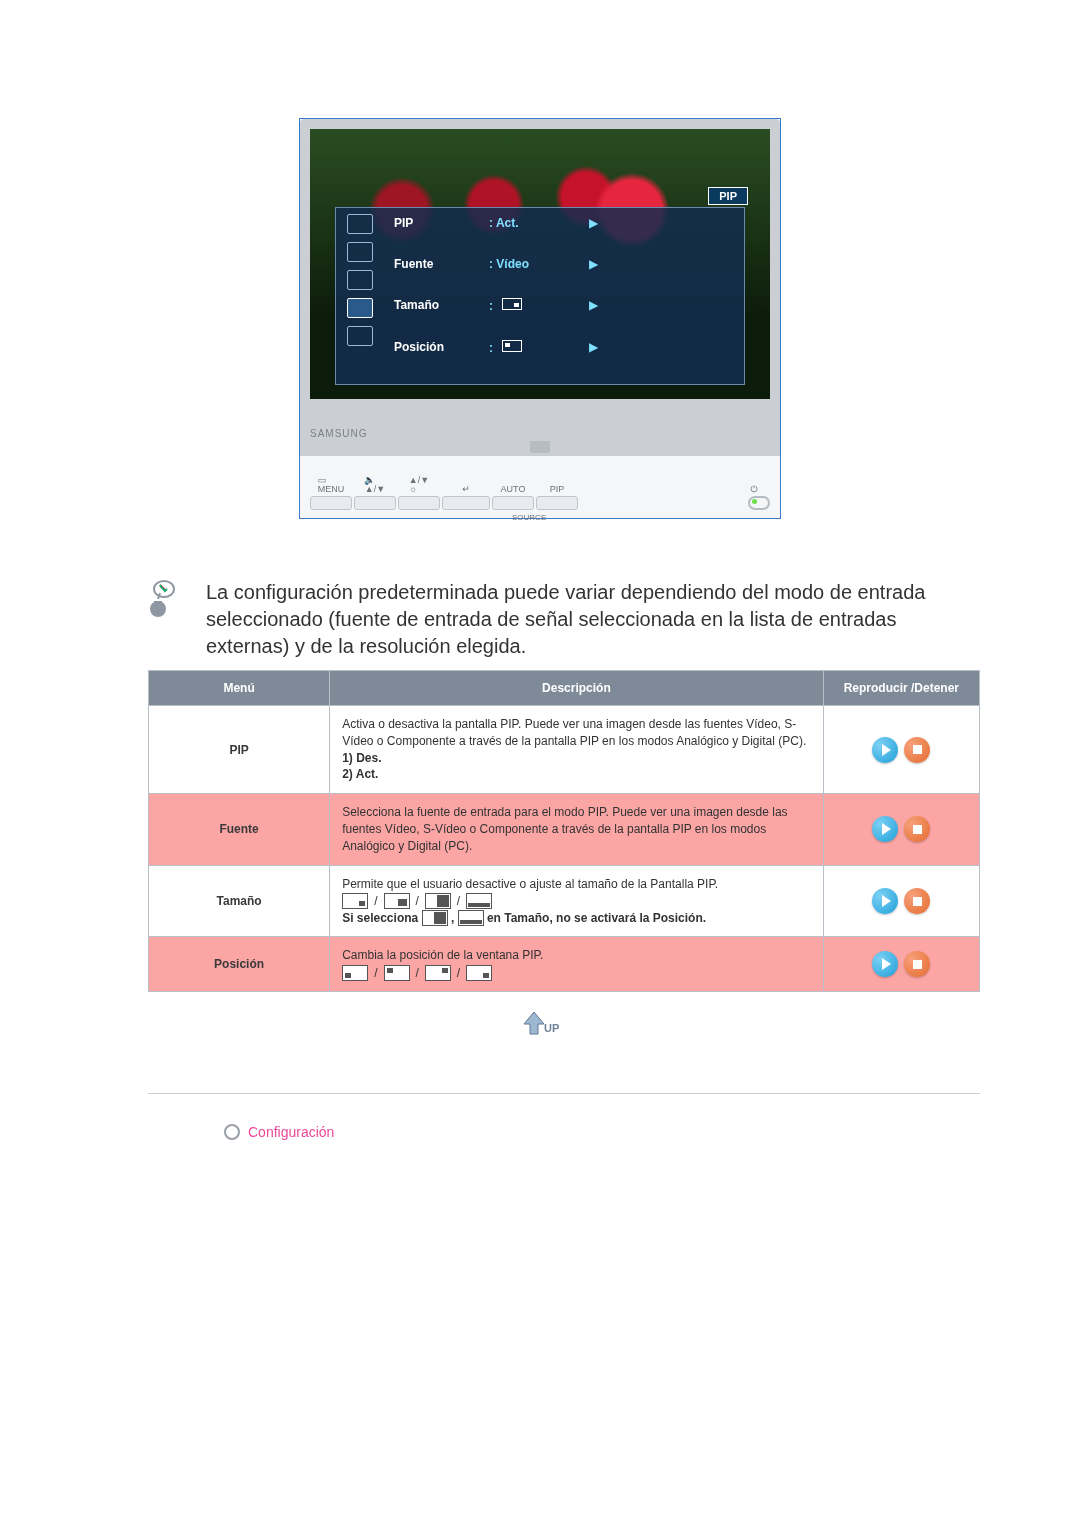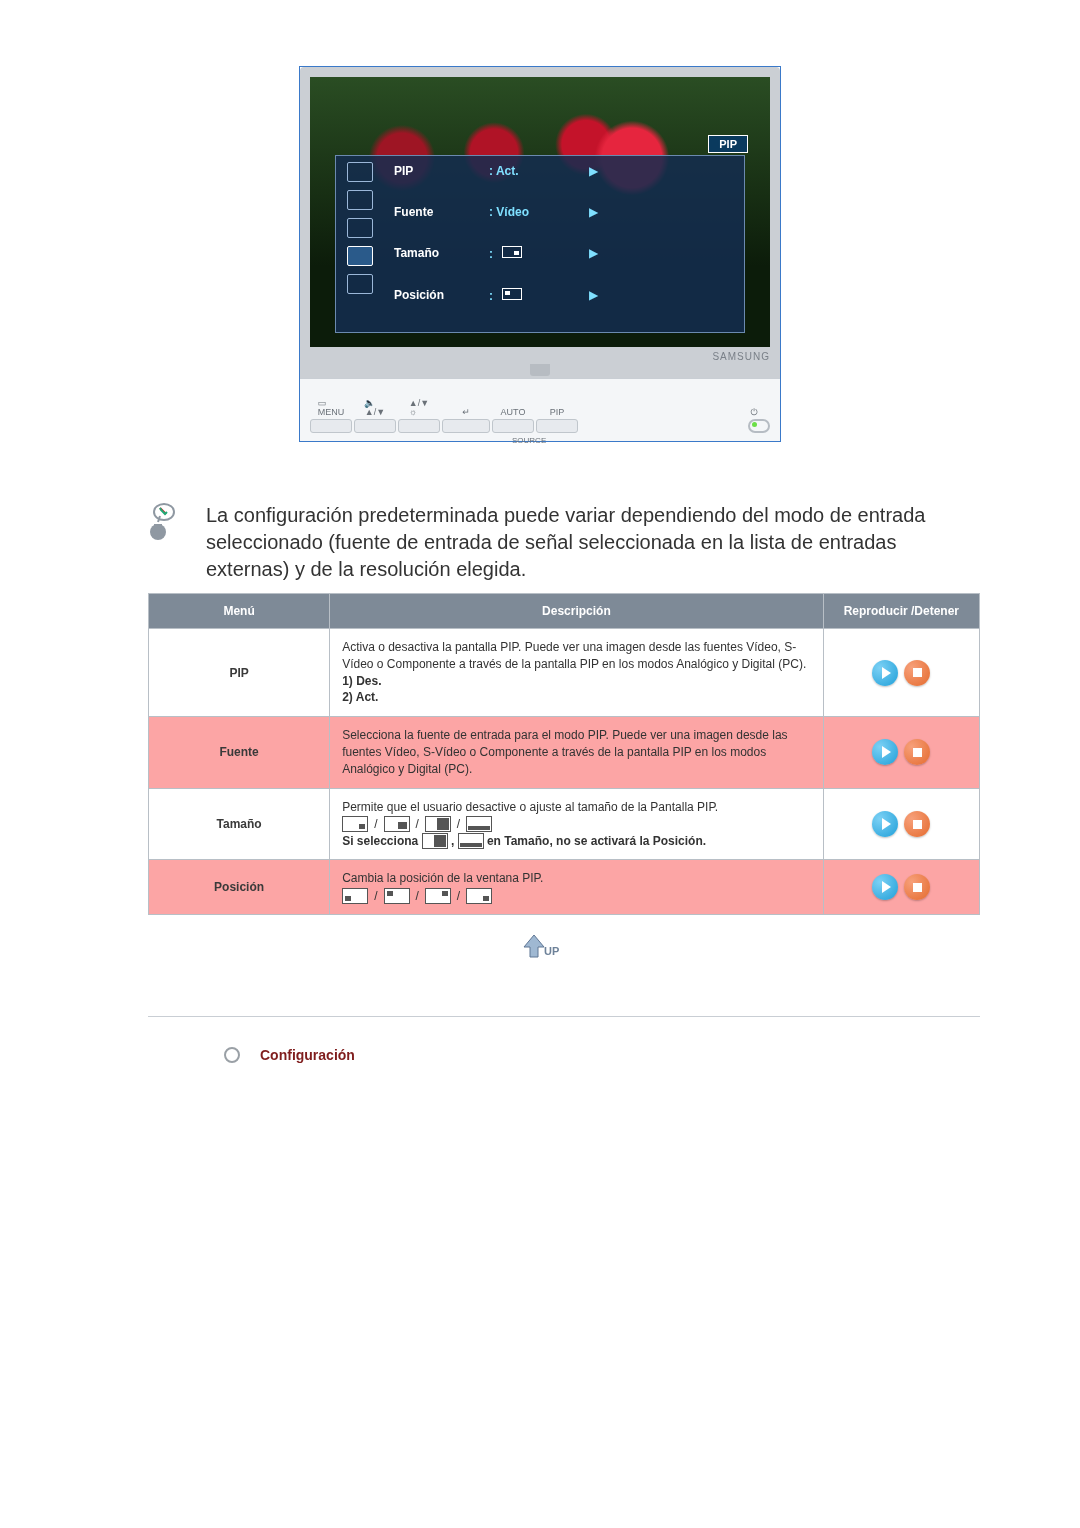--- a/index.html
+++ b/index.html
@@ -8,21 +8,21 @@
     background: #fff;
     font-family: Arial, Helvetica, sans-serif;
     font-size: 14px;
     color: #333;
   }
   .page {
     width: 1080px;
     height: 1528px;
     position: relative;
     box-sizing: border-box;
-    padding-top: 66px;
+    padding-top: 118px;
   }
 
   
   .monitor-wrap {
     width: 480px;
     margin: 0 auto 60px auto;
     border: 1px solid #3a79c9;
   }
   .monitor-frame {
     background: #cbcfd4;
@@ -134,24 +134,25 @@
     color: #d6e4f3;
     border-top: 1px solid rgba(255,255,255,0.15);
   }
   .osd-footer span::before { margin-right: 4px; }
 
   .monitor-stand {
     background: #cbcfd4;
     padding: 4px 0 2px 0;
   }
   .brand-bar {
-    text-align: right;
+    text-align: left;
     font-size: 10px;
     color: #7a8088;
     letter-spacing: 1px;
+    margin-top: 25px;
   }
   .stand-neck {
     margin: 2px auto 0 auto;
     width: 20px; height: 12px;
     background: #b7bcc2;
     border-radius: 0 0 3px 3px;
   }
   .bezel-btns {
     background: #f4f6f8;
     border-top: 1px solid #c9ced4;
@@ -312,25 +313,25 @@
     display: block;
     margin: 14px auto 50px auto;
     width: 44px;
     text-align: right;
   }
 
   
   .section-hdr {
     margin-left: 224px;
     margin-top: 10px;
-    font-weight: bold;
-    color: #7f1d1d;
+    font-weight: normal;
+    color: #ec4899;
     display: flex;
     align-items: center;
-    gap: 20px;
+    gap: 8px;
   }
   .section-hdr .bullet {
     width: 12px; height: 12px;
     border: 2px solid #9aa0a6;
     border-radius: 50%;
     display: inline-block;
   }
 
   hr.rule {
     width: 832px;

